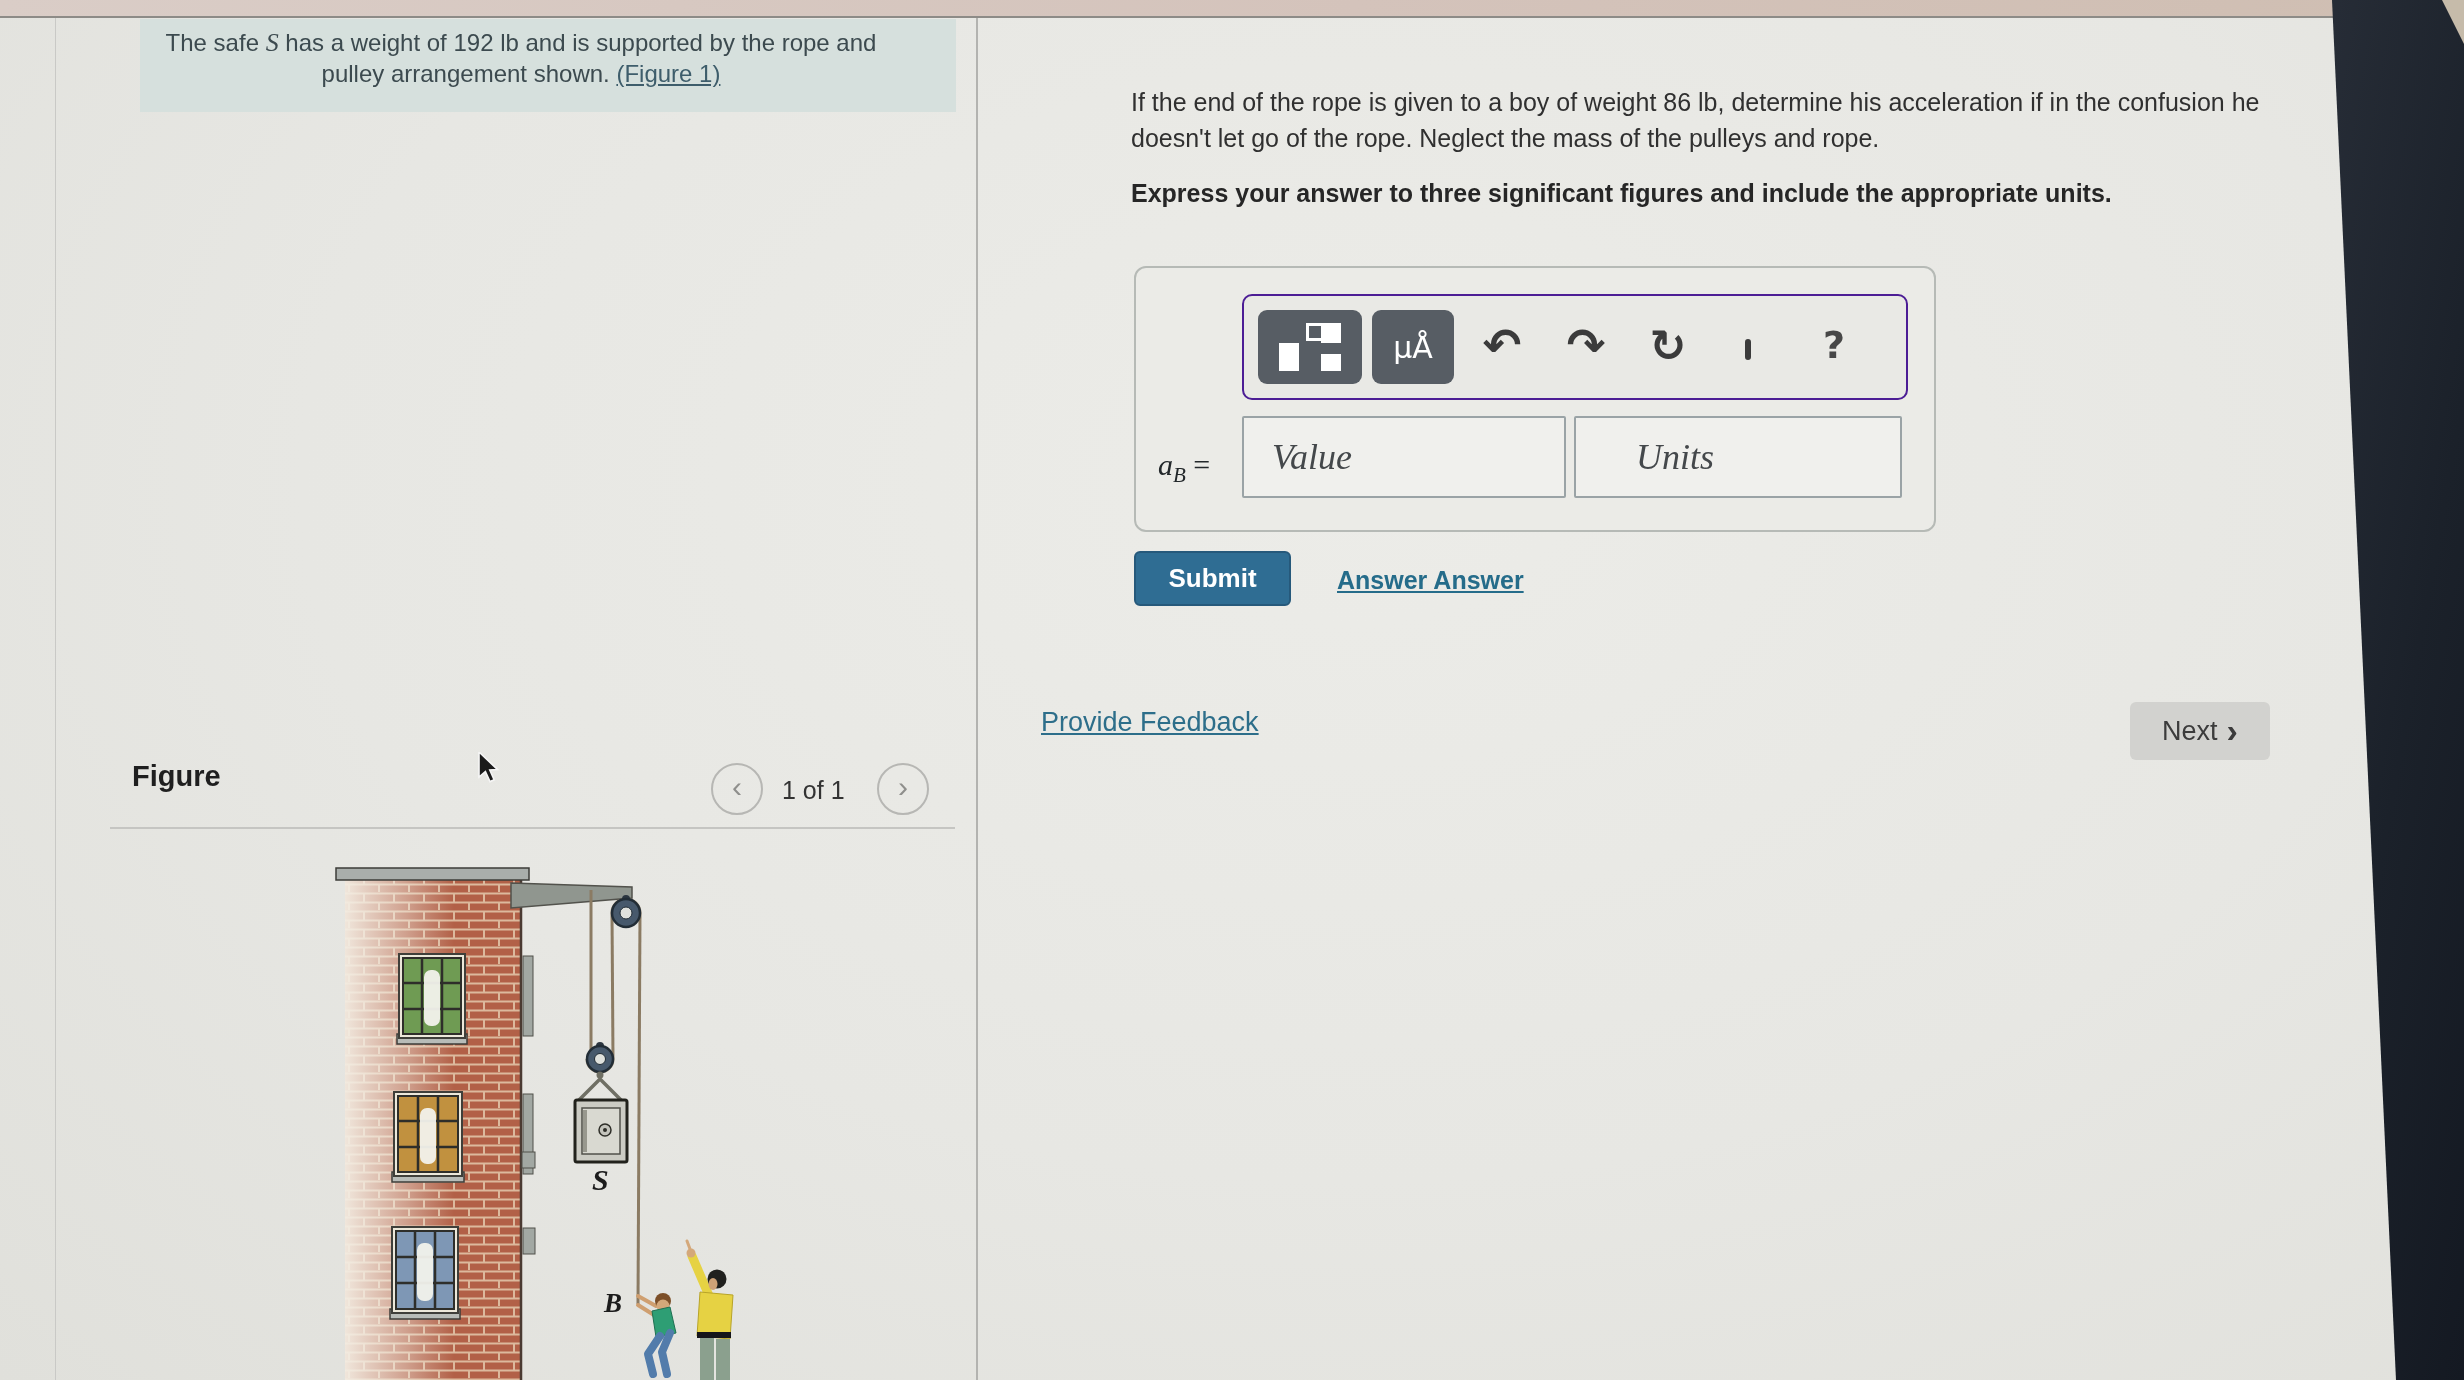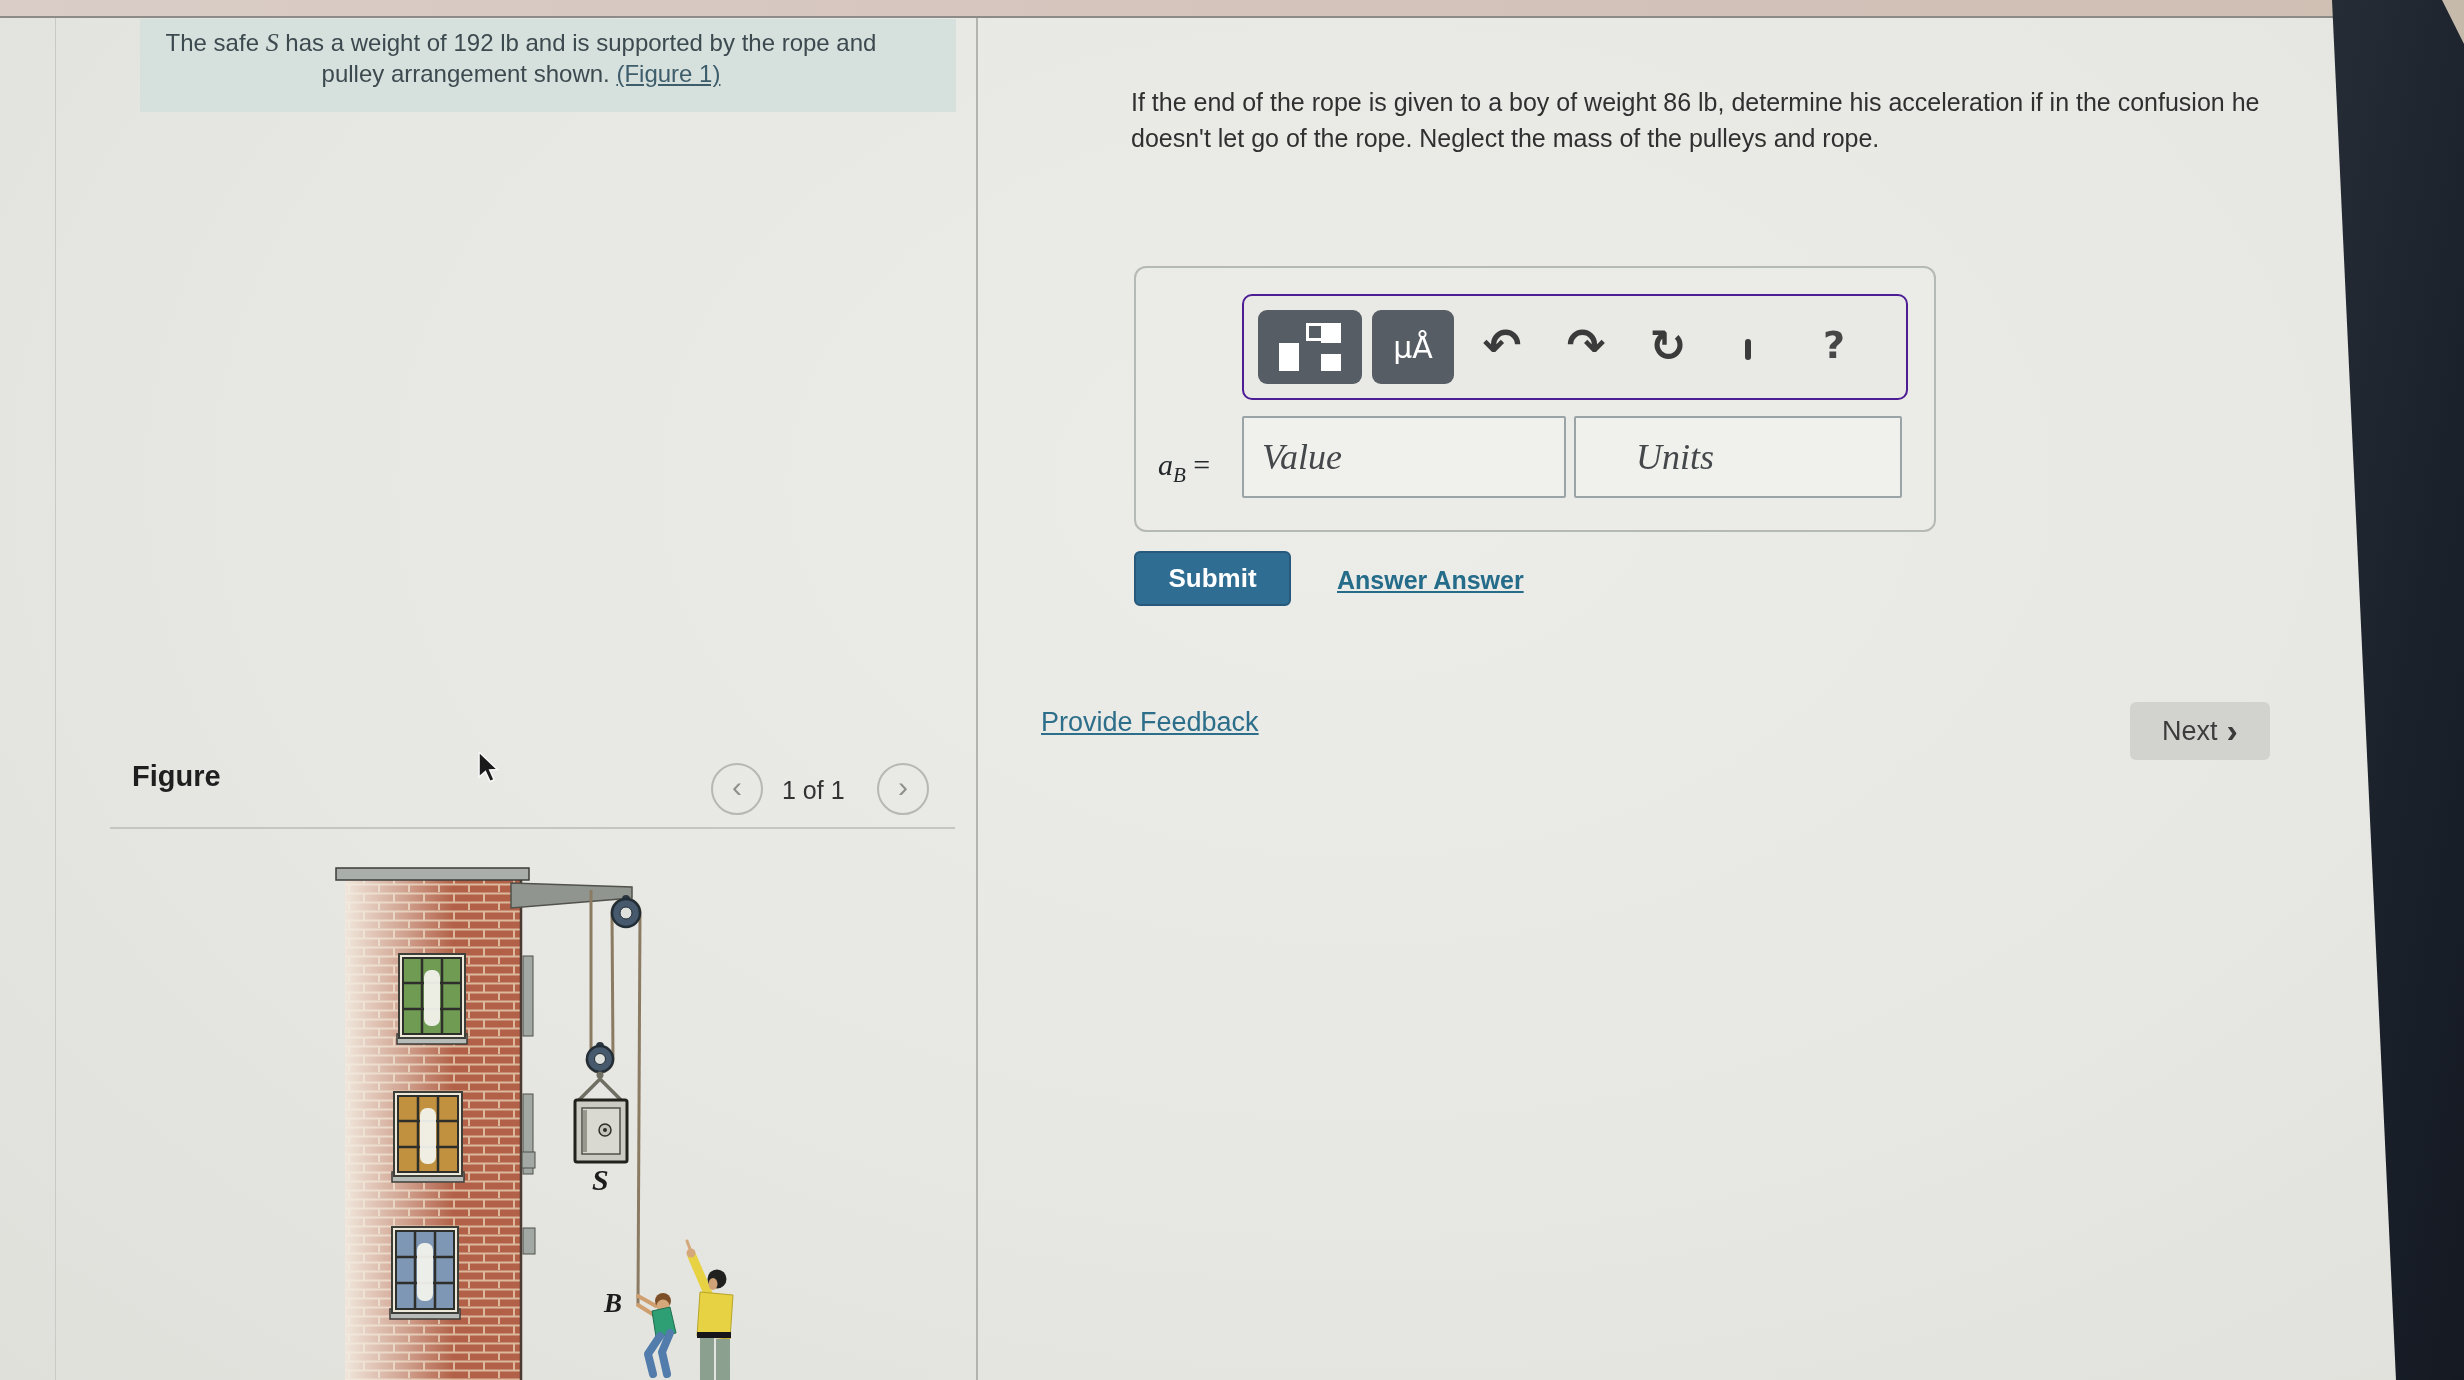--- a/index.html
+++ b/index.html
@@ -59,21 +59,21 @@
   .kb .dots2{top:11px;}
   .kb .space{position:absolute;left:7px;right:7px;bottom:3px;height:4px;background:#3b3b3b;}
 
   #answer-label{position:absolute;left:22px;top:180px;font-family:"Liberation Serif",serif;
                 font-size:30px;color:#23282b;}
   #answer-label sub{font-size:21px;}
   .ans-input{position:absolute;top:148px;height:82px;background:#f0f0ed;border:2px solid #9aa3a6;
              border-radius:2px;font-family:"Liberation Serif",serif;font-style:italic;font-size:36px;
              color:#2e3234;box-sizing:border-box;}
   .ans-input::placeholder{color:#44484b;opacity:1;}
-  #value-input{left:106px;width:324px;padding-left:18px;}
+  #value-input{left:106px;width:324px;padding-left:28px;}
   #units-input{left:438px;width:328px;padding-left:60px;}
 
   #submit-btn{left:1134px;top:551px;width:157px;height:55px;background:#2f6d93;color:#fff;
               border:2px solid #26597b;border-radius:6px;font-size:26px;font-weight:600;cursor:pointer;
               font-family:"Liberation Sans",sans-serif;}
   #request-answer{left:1337px;top:566px;font-size:25px;font-weight:bold;color:#256c8a;
                   text-decoration:underline;cursor:pointer;}
   #provide-feedback{left:1041px;top:707px;font-size:27px;color:#2d6e8a;text-decoration:underline;cursor:pointer;}
   #next-btn{left:2130px;top:702px;width:140px;height:58px;background:#d2d2cf;border:none;border-radius:6px;
             color:#3c3c3c;font-size:27px;cursor:pointer;display:flex;align-items:center;justify-content:center;gap:9px;
@@ -101,20 +101,21 @@
   <div class="abs" id="corner-bg"></div>
   <div class="abs" id="dark-bar"></div>
 
   <div class="abs" id="statement-box">
     <div id="statement-text">
       <span>The safe </span><span class="math-var">S</span><span> has a weight of 192 lb and is supported by the rope and pulley arrangement shown. </span><span id="figure-link">(Figure 1)</span>
     </div>
   </div>
 
   <div class="abs" id="question-text">If the end of the rope is given to a boy of weight 86 lb, determine his acceleration if in the confusion he doesn't let go of the rope. Neglect the mass of the pulleys and rope.</div>
+  <div class="abs" id="instruction-text">Express your answer to three significant figures and include the appropriate units.</div>
 
   <div class="abs" id="answer-box">
     <div id="eq-toolbar">
       <button class="tool-btn-dark" id="btn-templates">
         <span class="tpl">
           <span class="r1"></span>
             <span class="r2"></span>
             <span class="r3"></span>
             <span class="r4"></span>
         </span>

